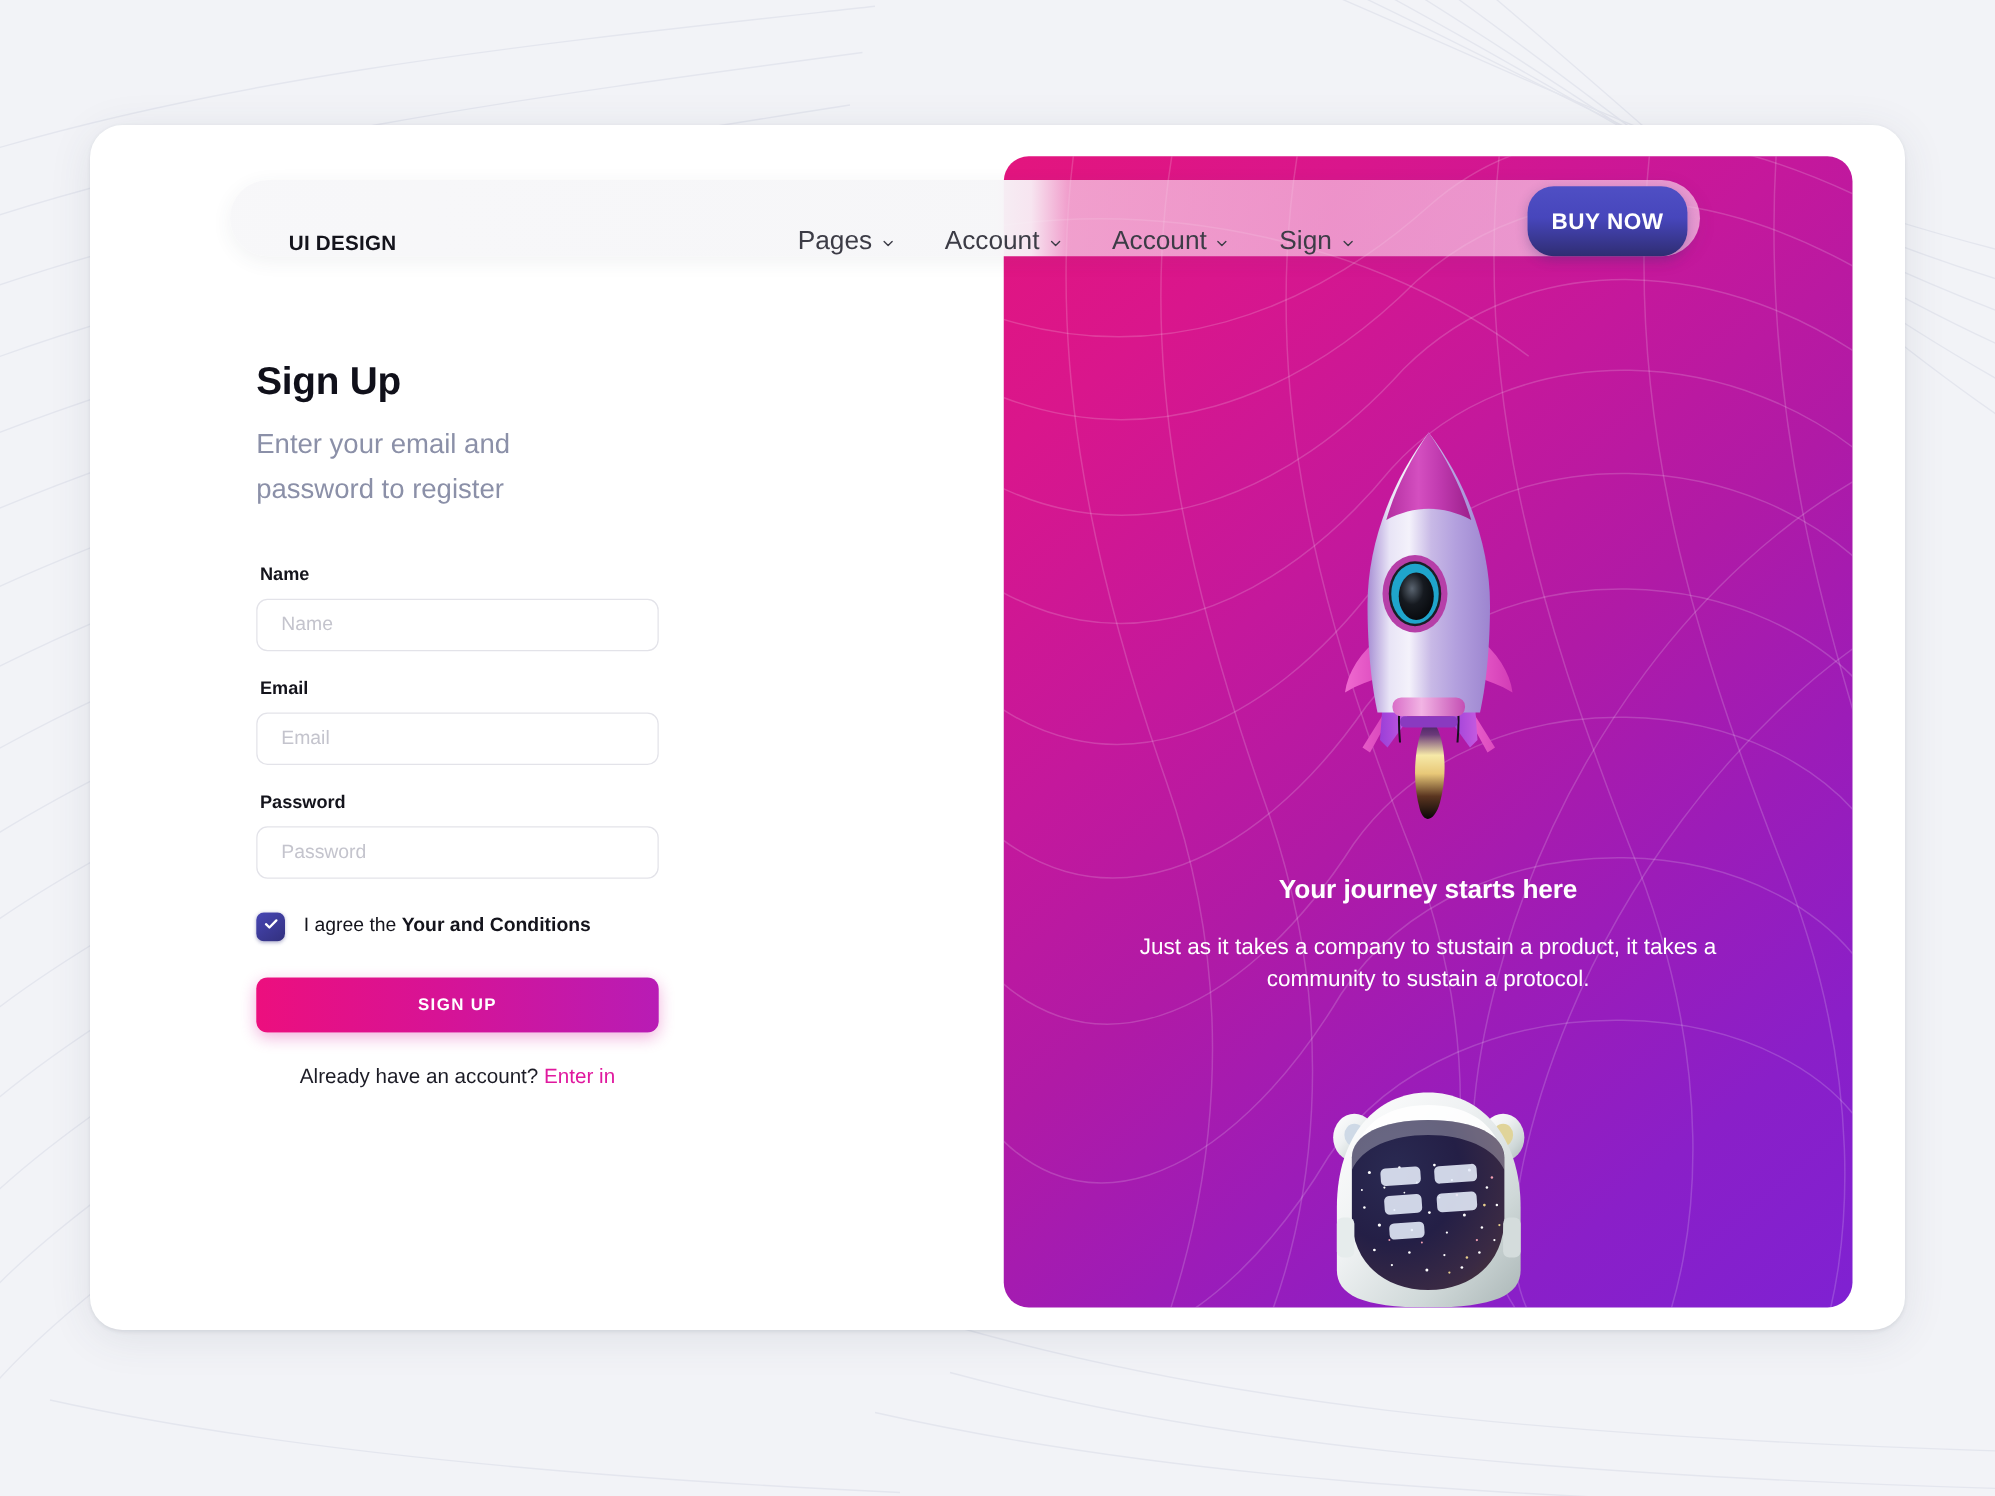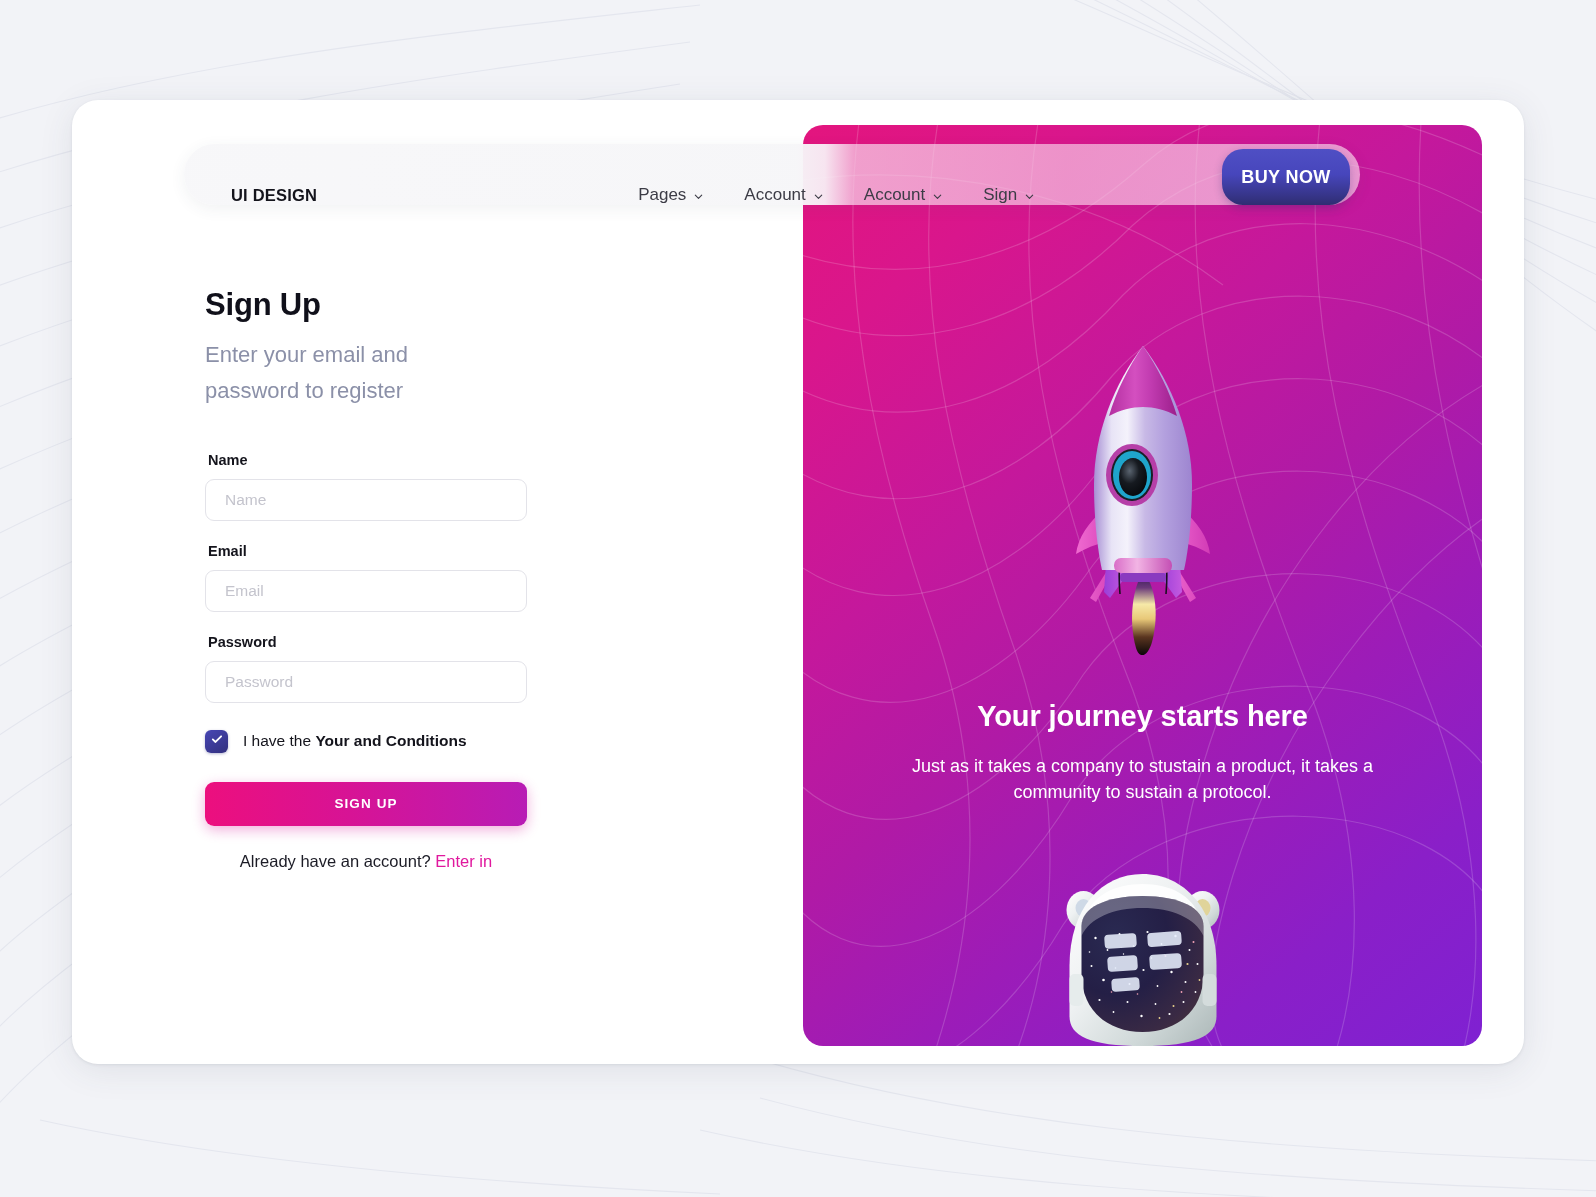--- a/index.html
+++ b/index.html
@@ -89,21 +89,21 @@
   .nav-links {
     display: flex;
     align-items: center;
     gap: 40px;
     margin-left: 321px;
   }
   .nav-item {
     display: flex;
     align-items: center;
     gap: 7px;
-    font-size: 17px;
+    font-size: 21px;
     color: #3c3c46;
     white-space: nowrap;
     cursor: pointer;
   }
   .chev {
     width: 11px; height: 11px;
     display: inline-block;
     position: relative;
     top: 1px;
   }
@@ -232,21 +232,21 @@
   .hero-text {
     position: absolute;
     left: 50%;
     top: 575px;
     transform: translateX(-50%);
     width: 560px;
     text-align: center;
     color: #ffffff;
   }
   .hero-title {
-    font-size: 29px;
+    font-size: 21px;
     font-weight: bold;
     margin: 0 0 20px 0;
     letter-spacing: -0.1px;
   }
   .hero-body {
     font-size: 18px;
     line-height: 1.45;
     margin: 16px;
     font-weight: normal;
   }
@@ -558,21 +558,21 @@
 
     <div class="terms-row">
       <span class="checkbox">
         <span>
           <svg viewBox="0 0 16 16" width="14" height="14">
               <path d="M3.2 8.4 L6.3 11.4 L12.7 4.9" fill="none" stroke="#ffffff" stroke-width="2.1" stroke-linecap="round" stroke-linejoin="round"></path>
             </svg>
         </span>
       </span>
       <span class="terms-text">
-        <span>I have the </span><b>Your and Conditions</b>
+        <span>I agree the </span><b>Your and Conditions</b>
       </span>
     </div>
 
     <button class="signup-btn">SIGN UP</button>
 
     <div class="signin-line">
       <span>Already have an account? </span><a class="signin-link">Enter in</a>
     </div>
   </div>
 

